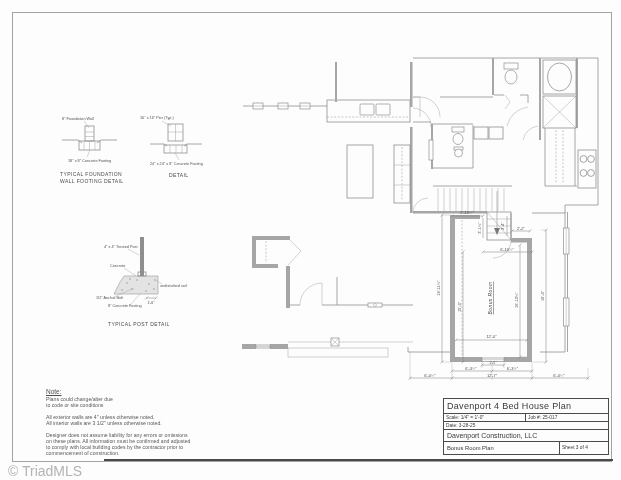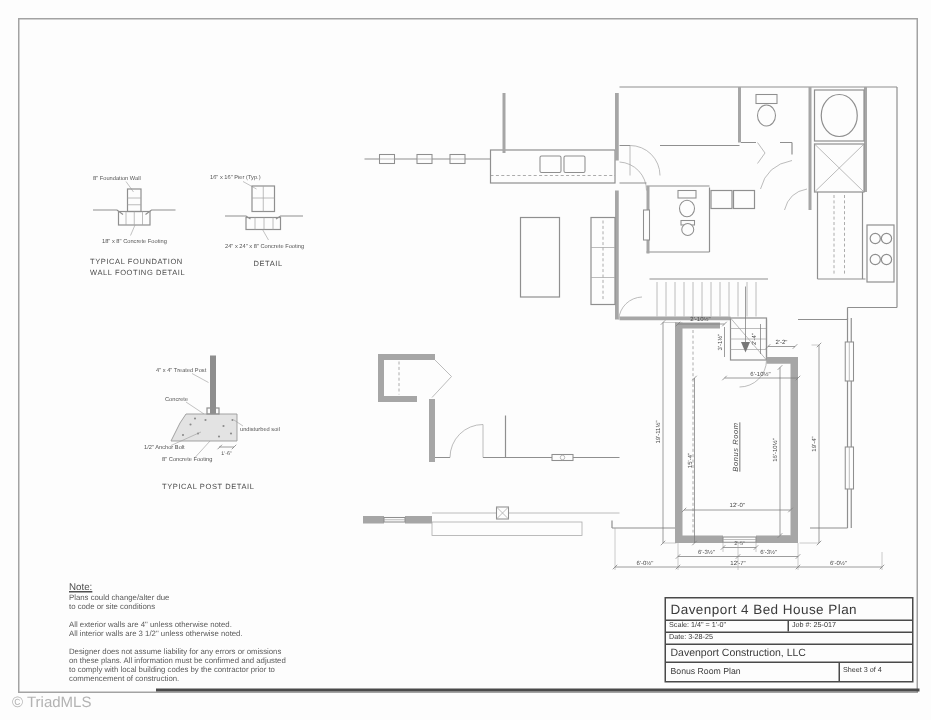--- a/index.html
+++ b/index.html
@@ -29,21 +29,21 @@
   .titleblock{position:absolute;left:443px;top:398px;width:164px;border:1px solid #4a4a4a;color:#3a3a3a;background:#fdfdfd;}
   .tb-title{font-size:9px;padding:2px 3px 2px;letter-spacing:.3px;}
   .tb-row2{display:flex;font-size:4.8px;border-top:1px solid #4a4a4a;}
   .tb-cell-scale{flex:1;padding:1px 2px;border-right:1px solid #4a4a4a;}
   .tb-cell-job{width:78px;padding:1px 2px;}
   .tb-row-date{font-size:4.8px;border-top:1px solid #4a4a4a;padding:1px 2px;}
   .tb-company{font-size:7px;border-top:1px solid #4a4a4a;padding:2px 3px;}
   .tb-bottom{display:flex;border-top:1px solid #4a4a4a;align-items:stretch;}
   .tb-sheetname{flex:1;padding:3px 3px;font-size:5.8px;}
   .tb-sheetnum{width:44px;border-left:1px solid #4a4a4a;padding:3px 2px;font-size:4.8px;}
-  .watermark{position:absolute;left:8px;top:463px;font-size:10px;color:#b3b3b3;}
+  .watermark{position:absolute;left:8px;top:463px;font-size:14px;color:#b3b3b3;}
 </style>
 </head>
 <body>
 
 <div class="sheet">
   <div class="sheet-border"></div>
 
   <svg class="drawing" width="621" height="480" viewBox="0 0 621 480">
 
     <g transform="translate(60,113)">

